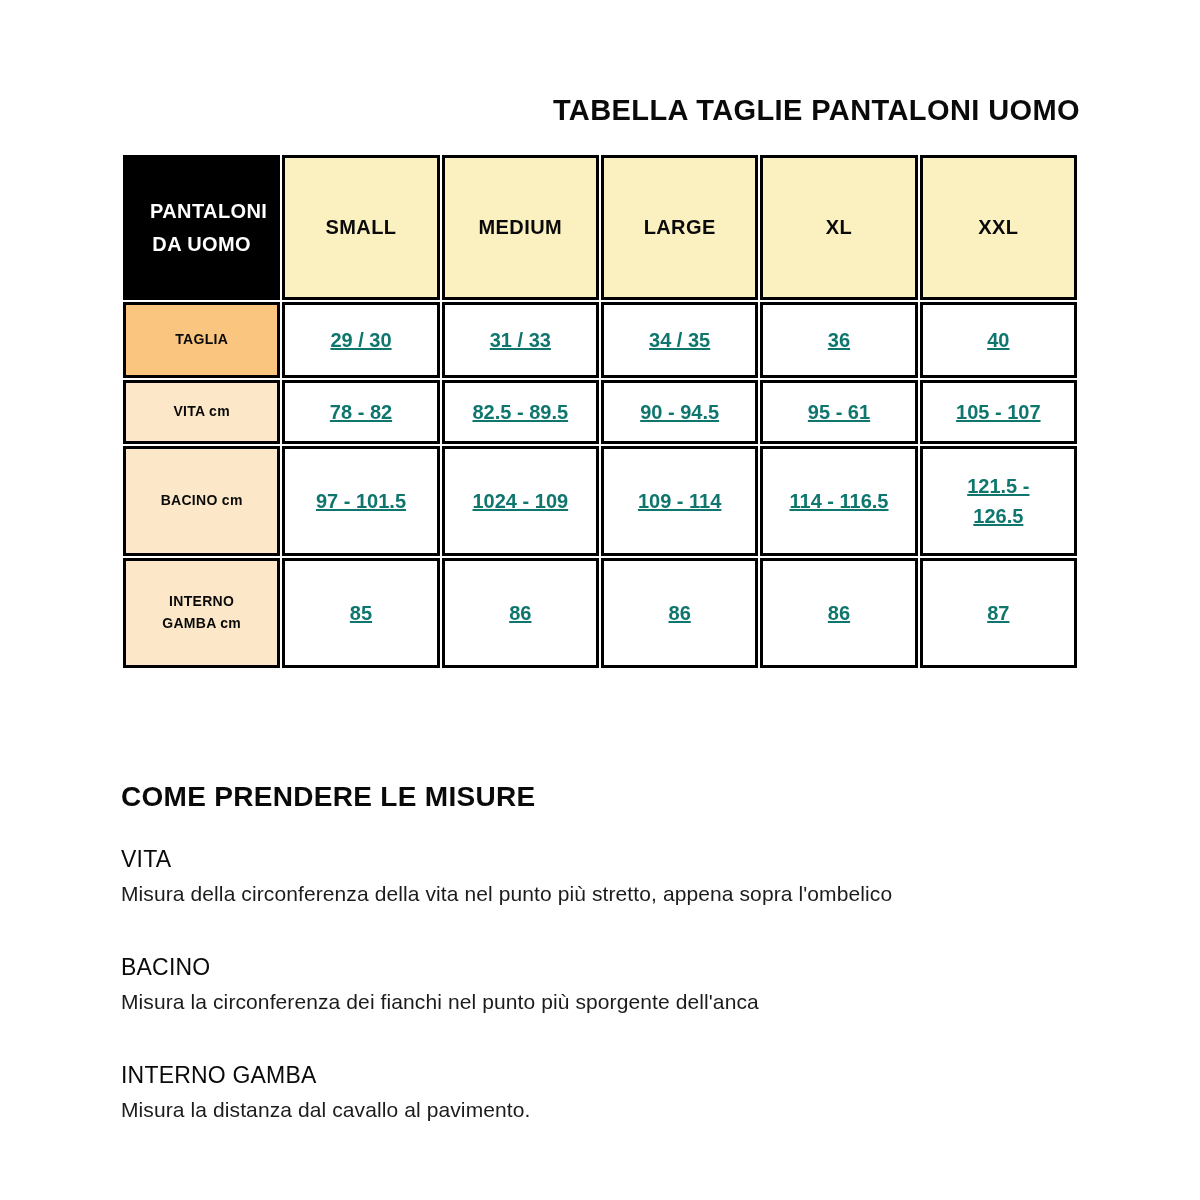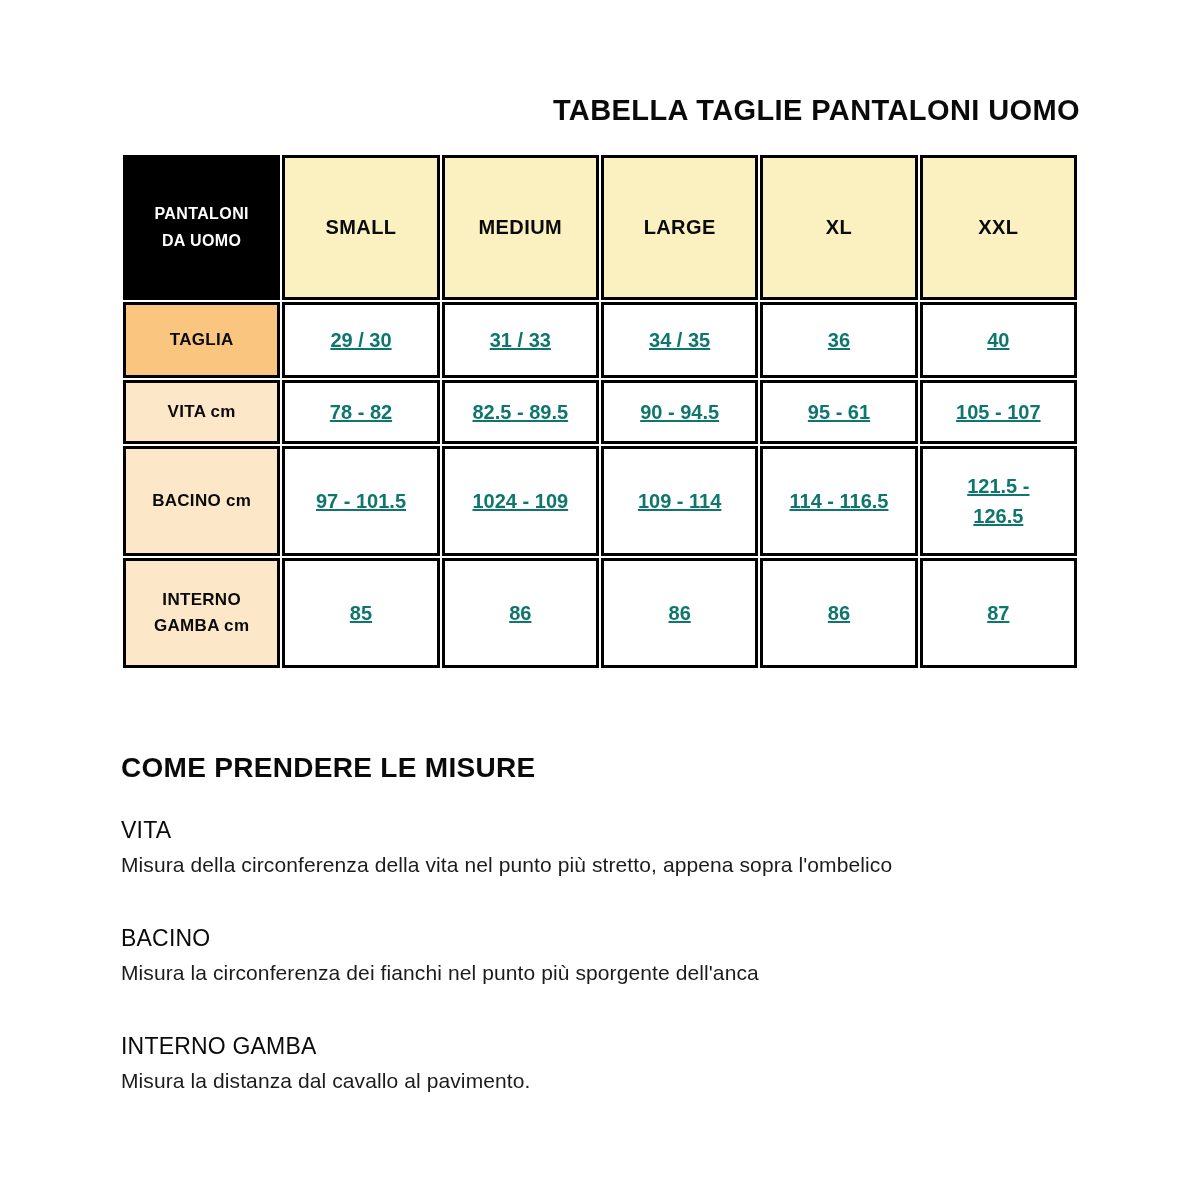--- a/index.html
+++ b/index.html
@@ -46,28 +46,28 @@
     height: 145px;
     background: var(--header-bg, #faf0c0);
     font-size: 20px;
     letter-spacing: 0.4px;
     color: #0a0a0a;
   }
   thead th.corner {
     height: 145px;
     background: var(--corner-bg, #000);
     color: var(--corner-text, #fff);
-    font-size: 16px;
+    font-size: 20px;
     line-height: 1.65;
     padding: 0 24px;
     letter-spacing: 0.4px;
   }
   tbody th.row-label {
     background: var(--row-label-bg, #fce8c8);
-    font-size: 17px;
+    font-size: 14px;
     padding: 11px 24px;
     line-height: 1.55;
     letter-spacing: 0.3px;
     color: #0a0a0a;
   }
   tbody tr:nth-child(1) th.row-label {
     background: var(--taglia-label-bg, #fac57e);
   }
   tbody td {
     background: var(--cell-bg, #fff);
@@ -79,21 +79,21 @@
   }
   tbody tr:nth-child(1) > * { height: 76px; }
   tbody tr:nth-child(2) > * { height: 64px; }
   tbody tr:nth-child(3) > * { height: 110px; }
   tbody tr:nth-child(4) > * { height: 110px; }
 
   .section-title {
     font-size: 28px;
     font-weight: bold;
     letter-spacing: 0.3px;
-    margin: 82px 0 0 0;
+    margin: 111px 0 0 0;
     color: #0a0a0a;
   }
   .measure-section { margin-top: 33px; }
   .measure-section + .measure-section { margin-top: 48px; }
   .measure-heading {
     font-size: 23px;
     font-weight: normal;
     margin: 0 0 9px 0;
     letter-spacing: 0.2px;
     color: #0a0a0a;

